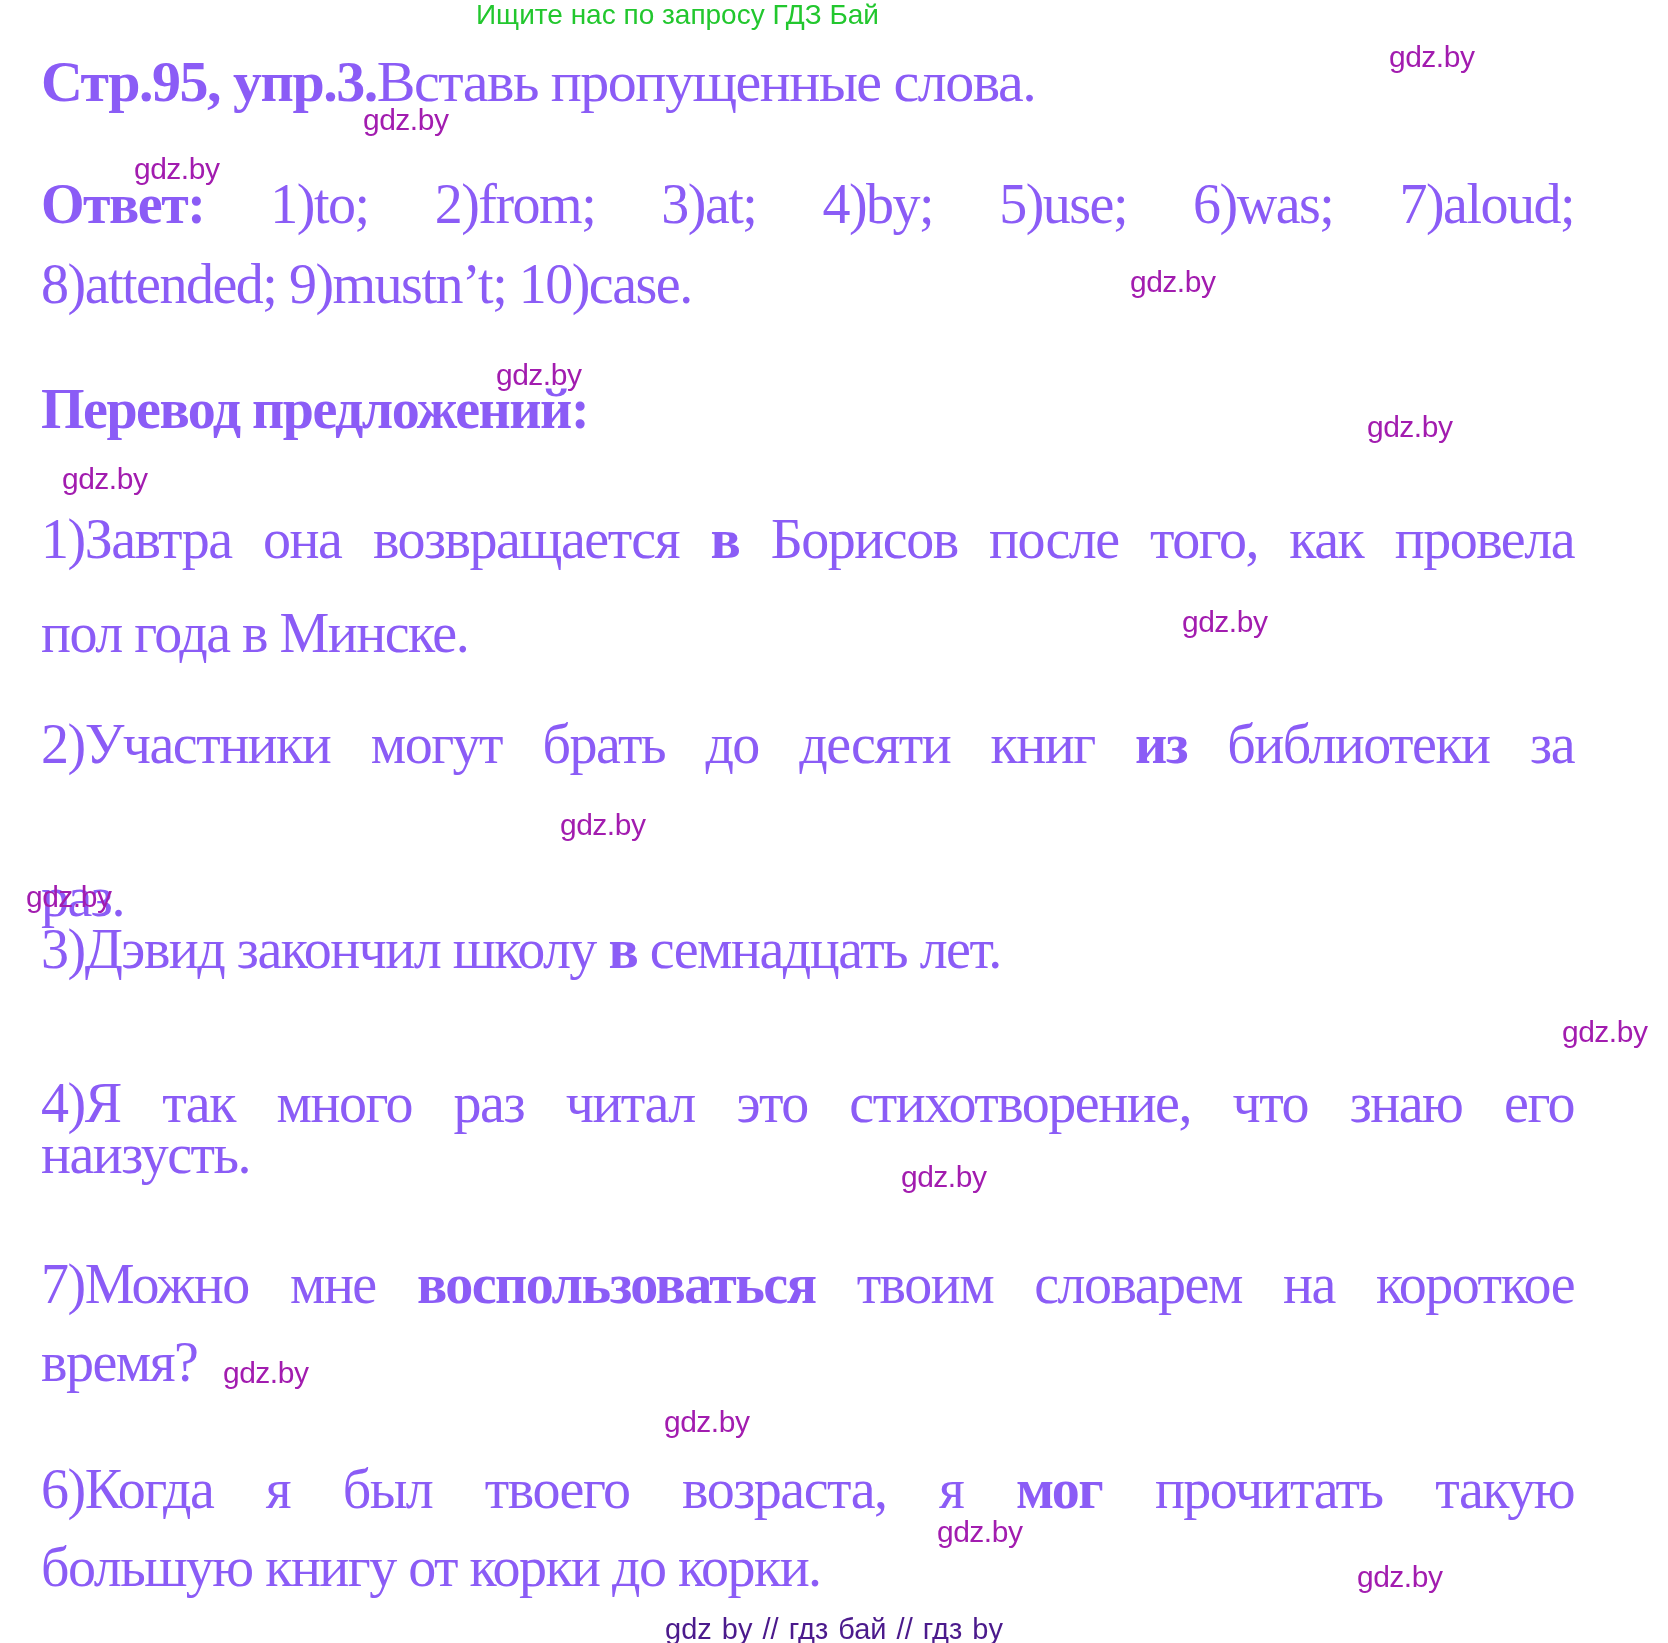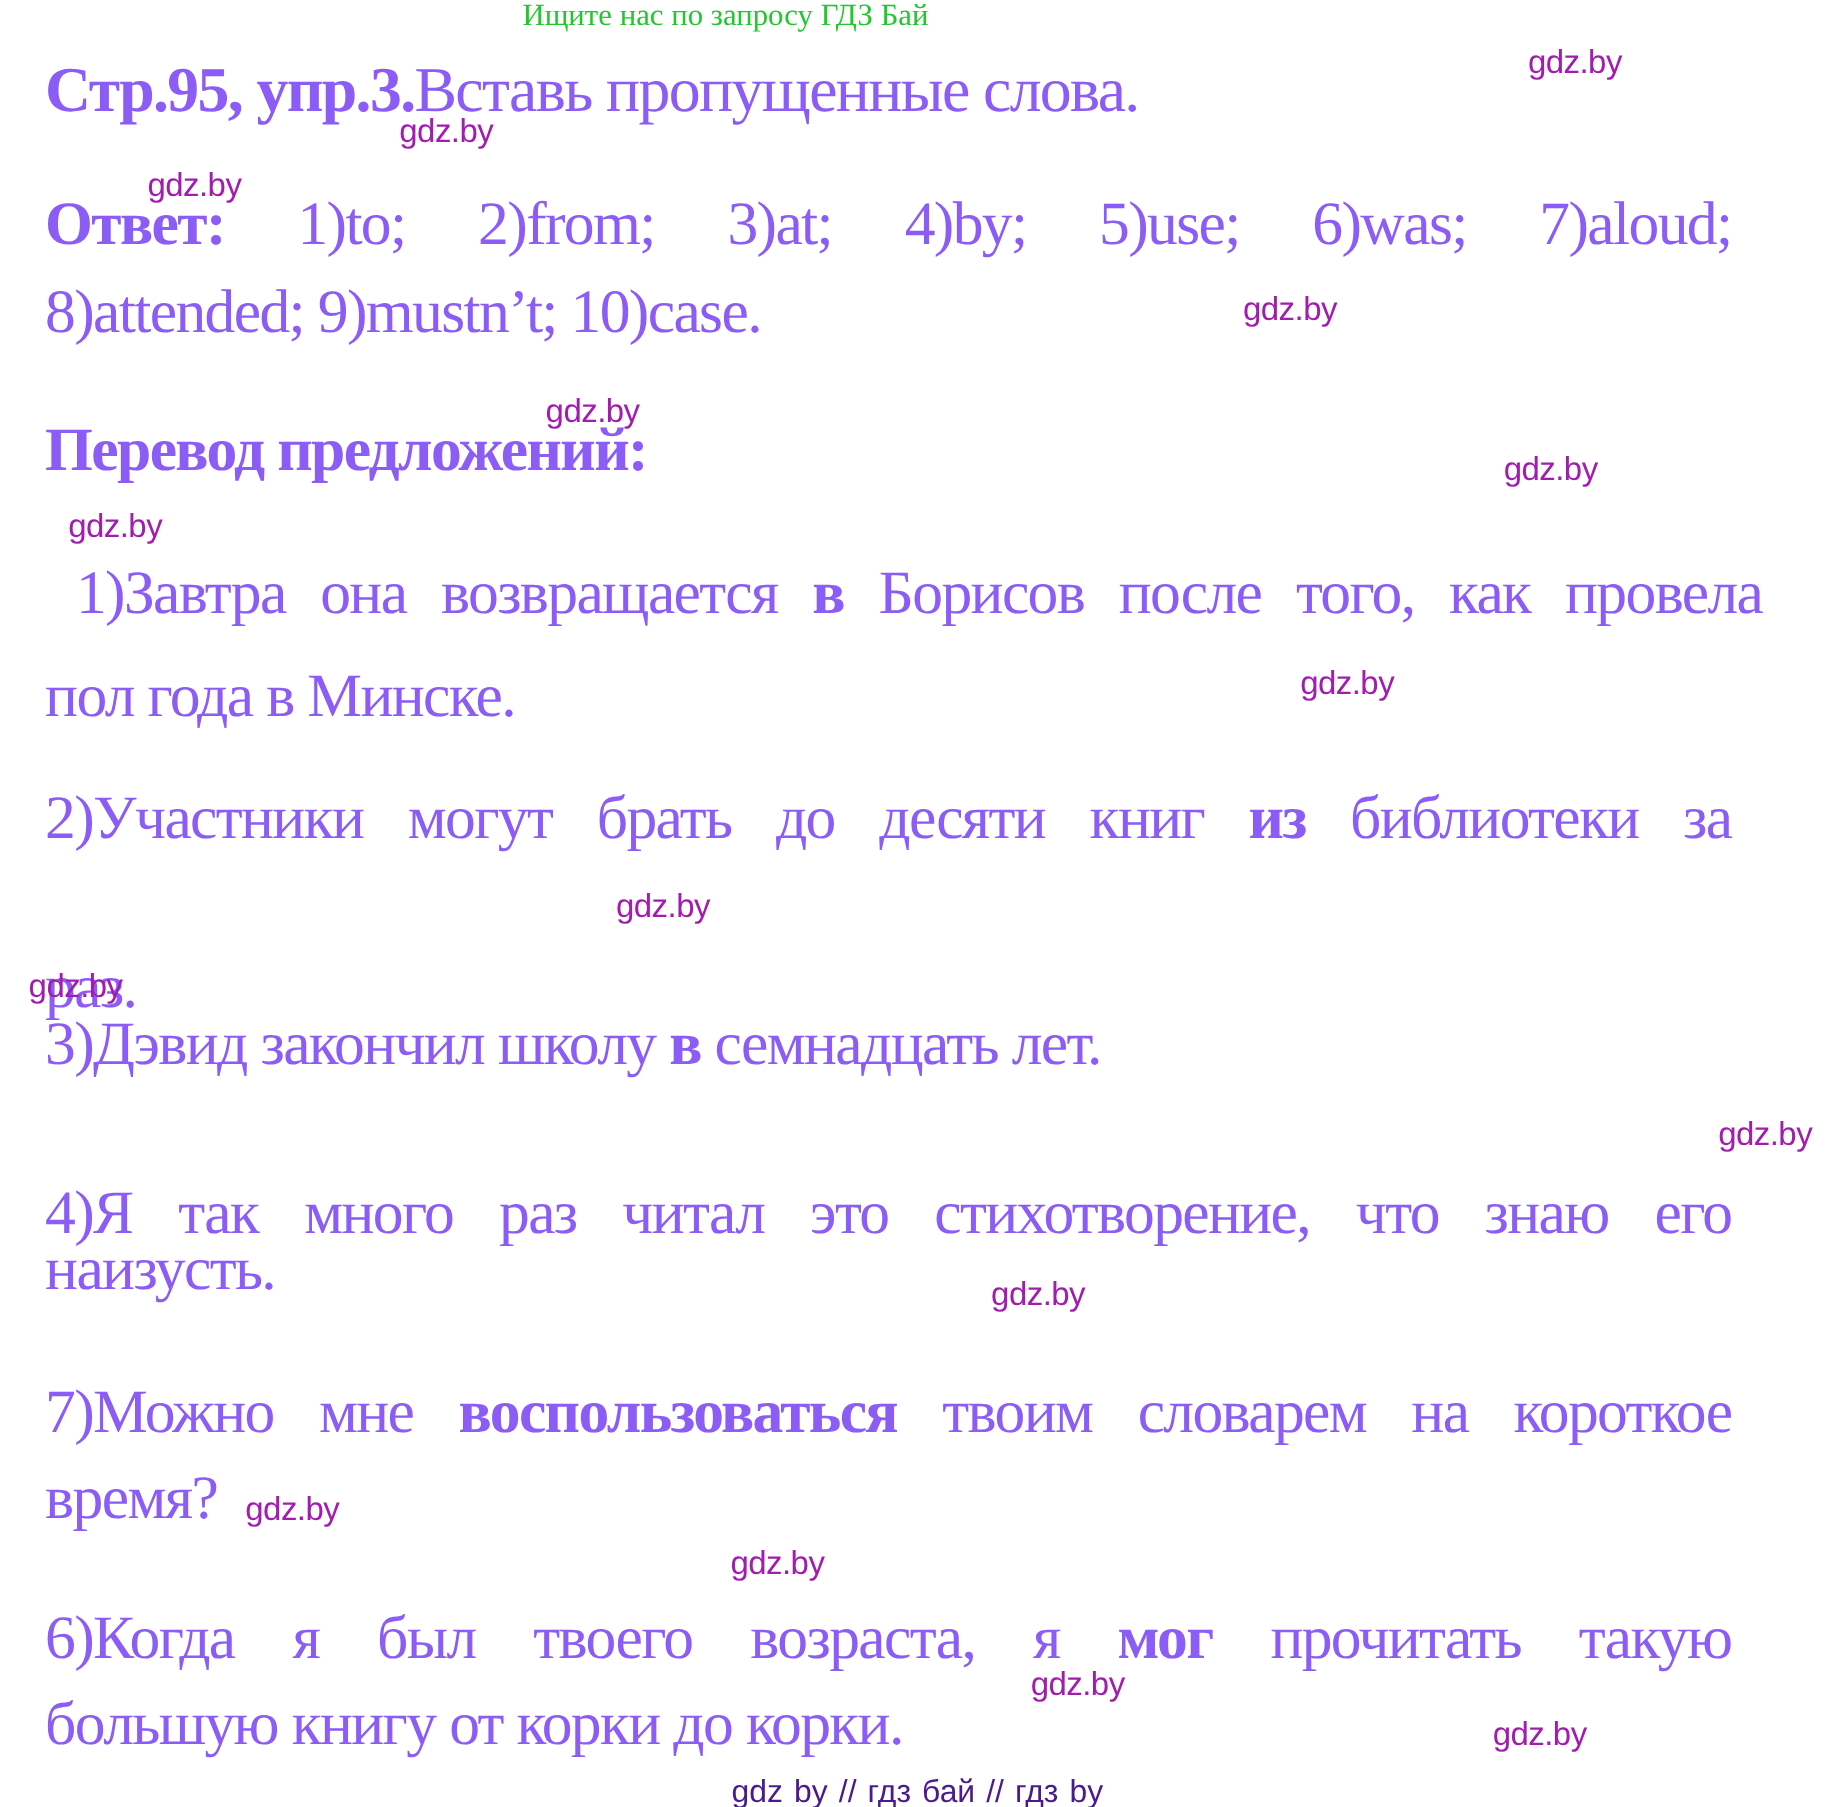--- a/index.html
+++ b/index.html
@@ -1,21 +1,22 @@
 <!DOCTYPE html>
 <html><head>
 <meta charset="utf-8">
 <style>
   html, body { margin: 0; padding: 0; background: #ffffff; }
   body { width: 1668px; height: 1643px; position: relative; overflow: hidden; }
   .abs { position: absolute; }
   .banner {
     left: 0; width: 1319px; top: 0; text-align: center;
-    font-family: Liberation Serif, serif; font-size: 28px; line-height: 30px;
+    font-family: Liberation Sans, sans-serif; font-size: 28px; line-height: 30px;
     color: #22c72e;
+    padding-left: 18px;
   }
   .serif {
     font-family: "Liberation Serif", serif;
     color: #8b5cf6;
     font-size: 56px;
     letter-spacing: -1.5px;
     transform-origin: 0 0;
   }
   .line { position: absolute; left: 41px; white-space: nowrap; }
   .just { width: 1533px; text-align: justify; text-align-last: justify; }
@@ -47,21 +48,21 @@
   <span>3)at;</span>
   <span>4)by;</span>
   <span>5)use;</span>
   <span>6)was;</span>
   <span>7)aloud;</span>
 </div>
 <div class="line serif" style="top:252px;">8)attended; 9)mustn’t; 10)case.</div>
 
 <div class="line serif" style="top:377px; font-weight:bold;">Перевод предложений:</div>
 
-<div class="line serif just" style="top:507px;margin-left:28px;">
+<div class="line serif just" style="top:507px;">
   <span>1)Завтра она возвращается </span><b>в</b><span> Борисов после того, как провела</span>
 </div>
 <div class="line serif" style="top:601px;">пол года в Минске.</div>
 
 <div class="line serif just" style="top:712px;">
   <span>2)Участники могут брать до десяти книг </span><b>из</b><span> библиотеки за</span>
 </div>
 <div class="line serif" style="top:834px;margin-top:31px;">раз.</div>
 
 <div class="line serif" style="top:917px;">

